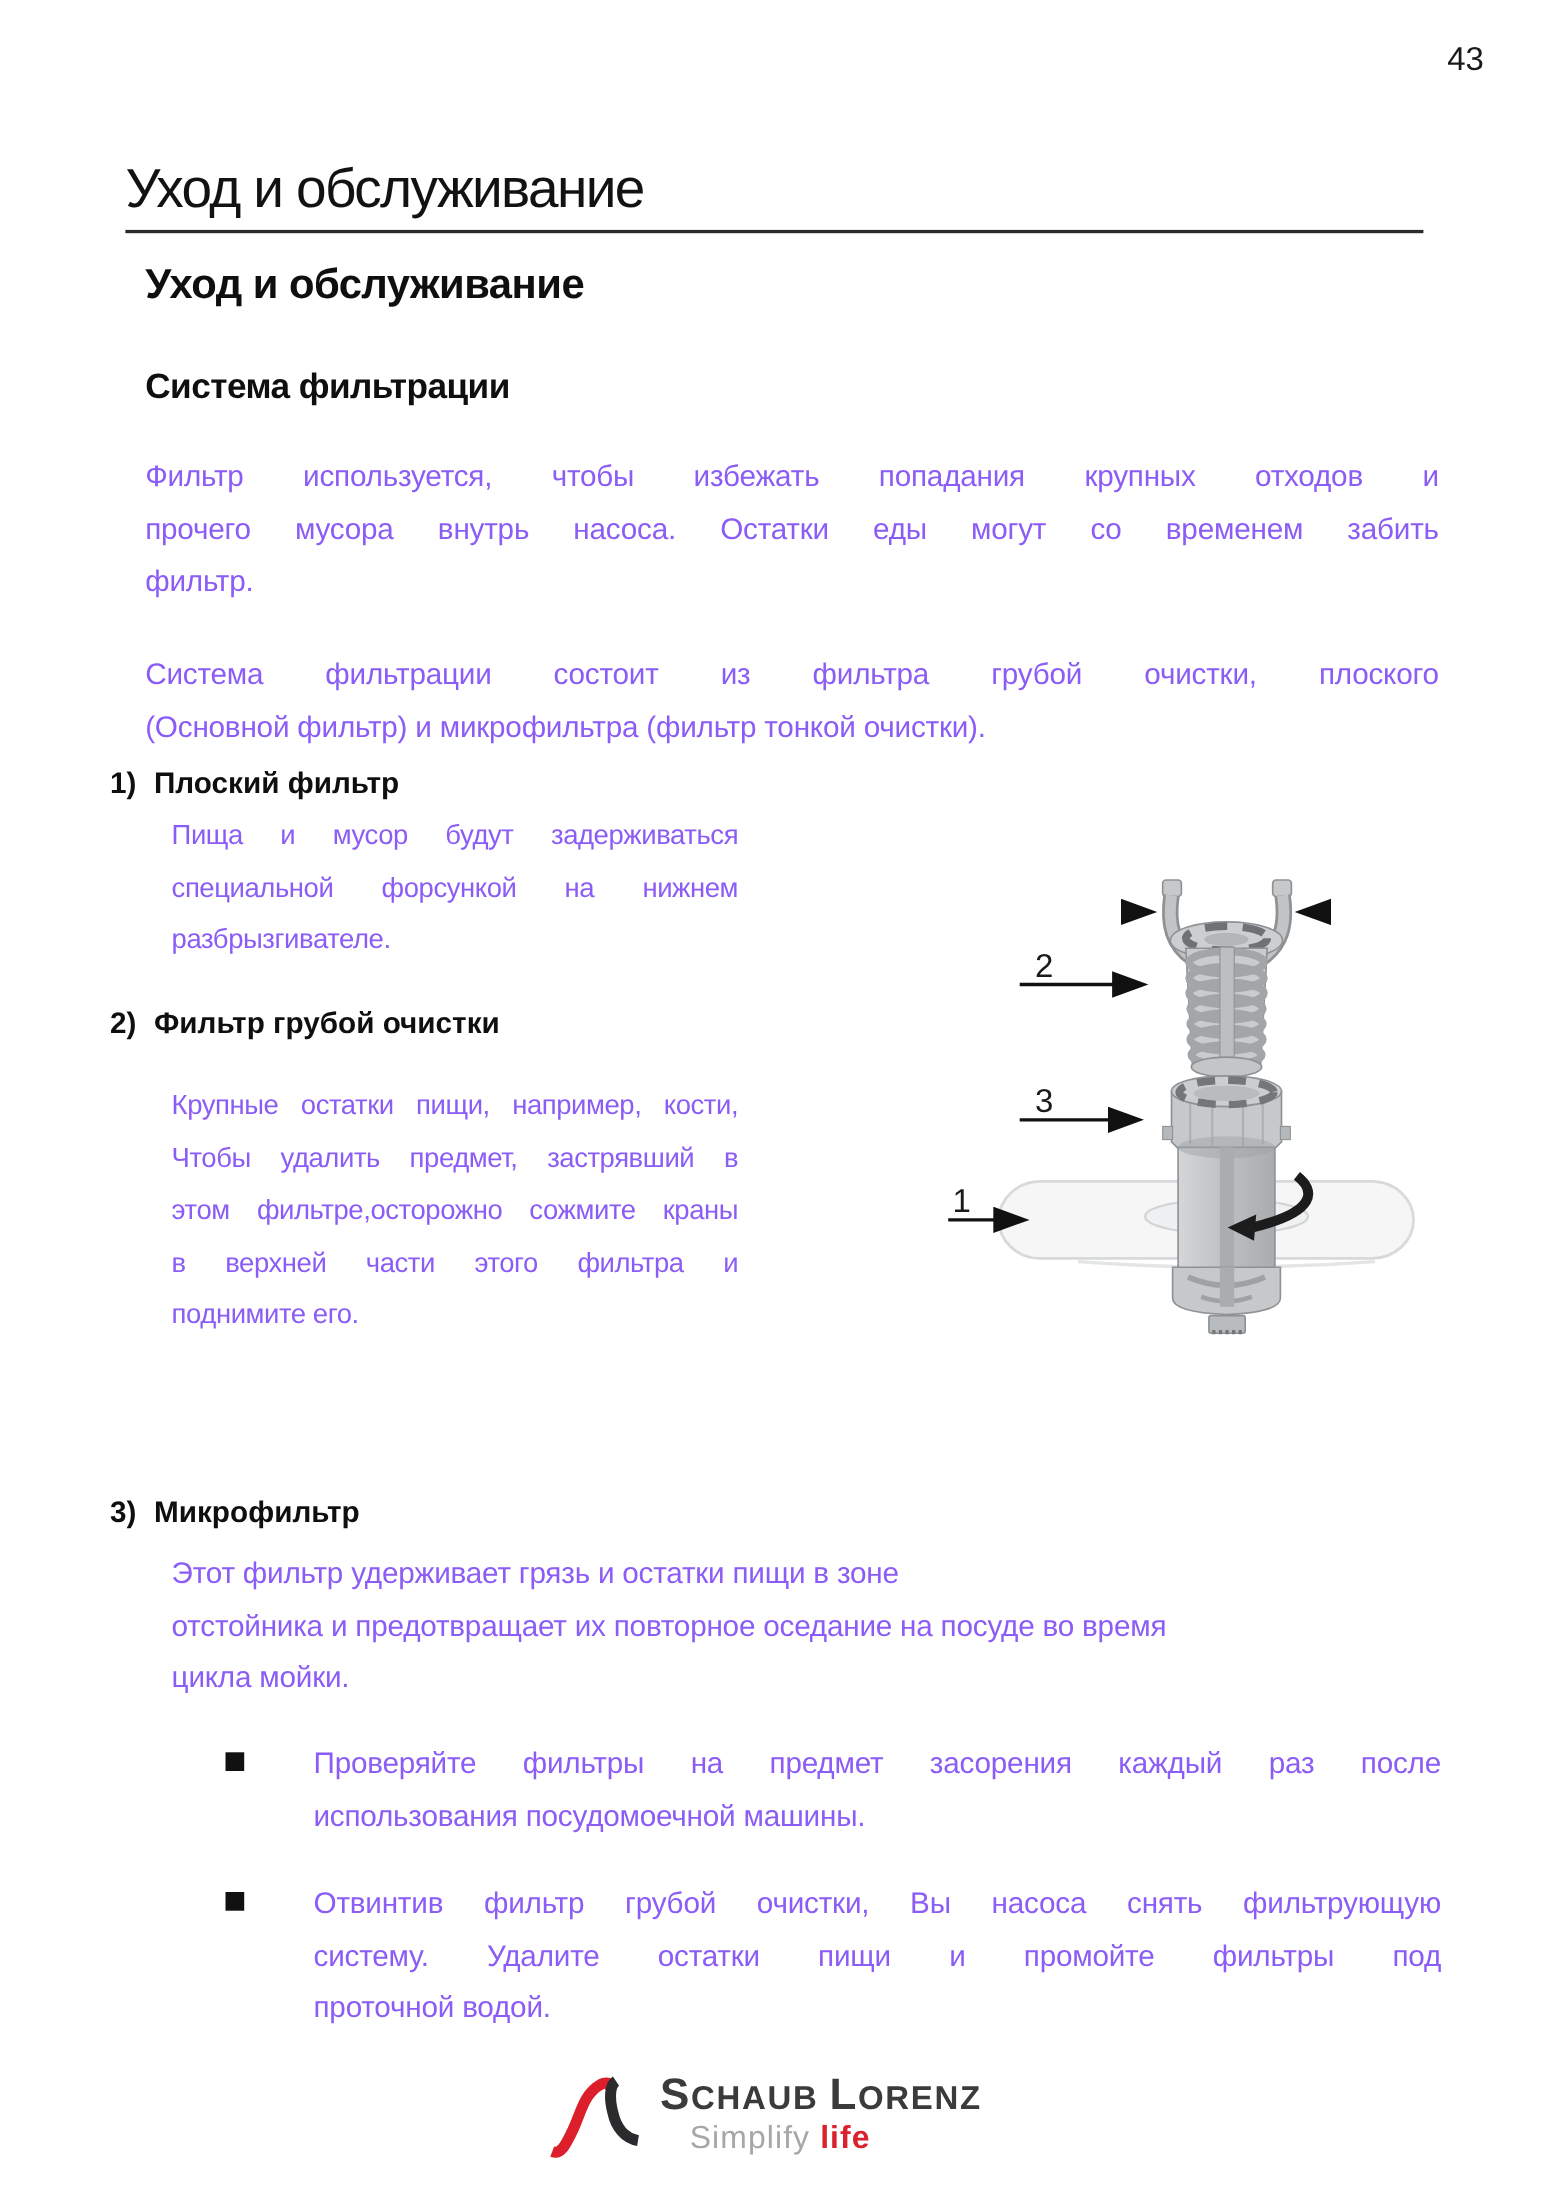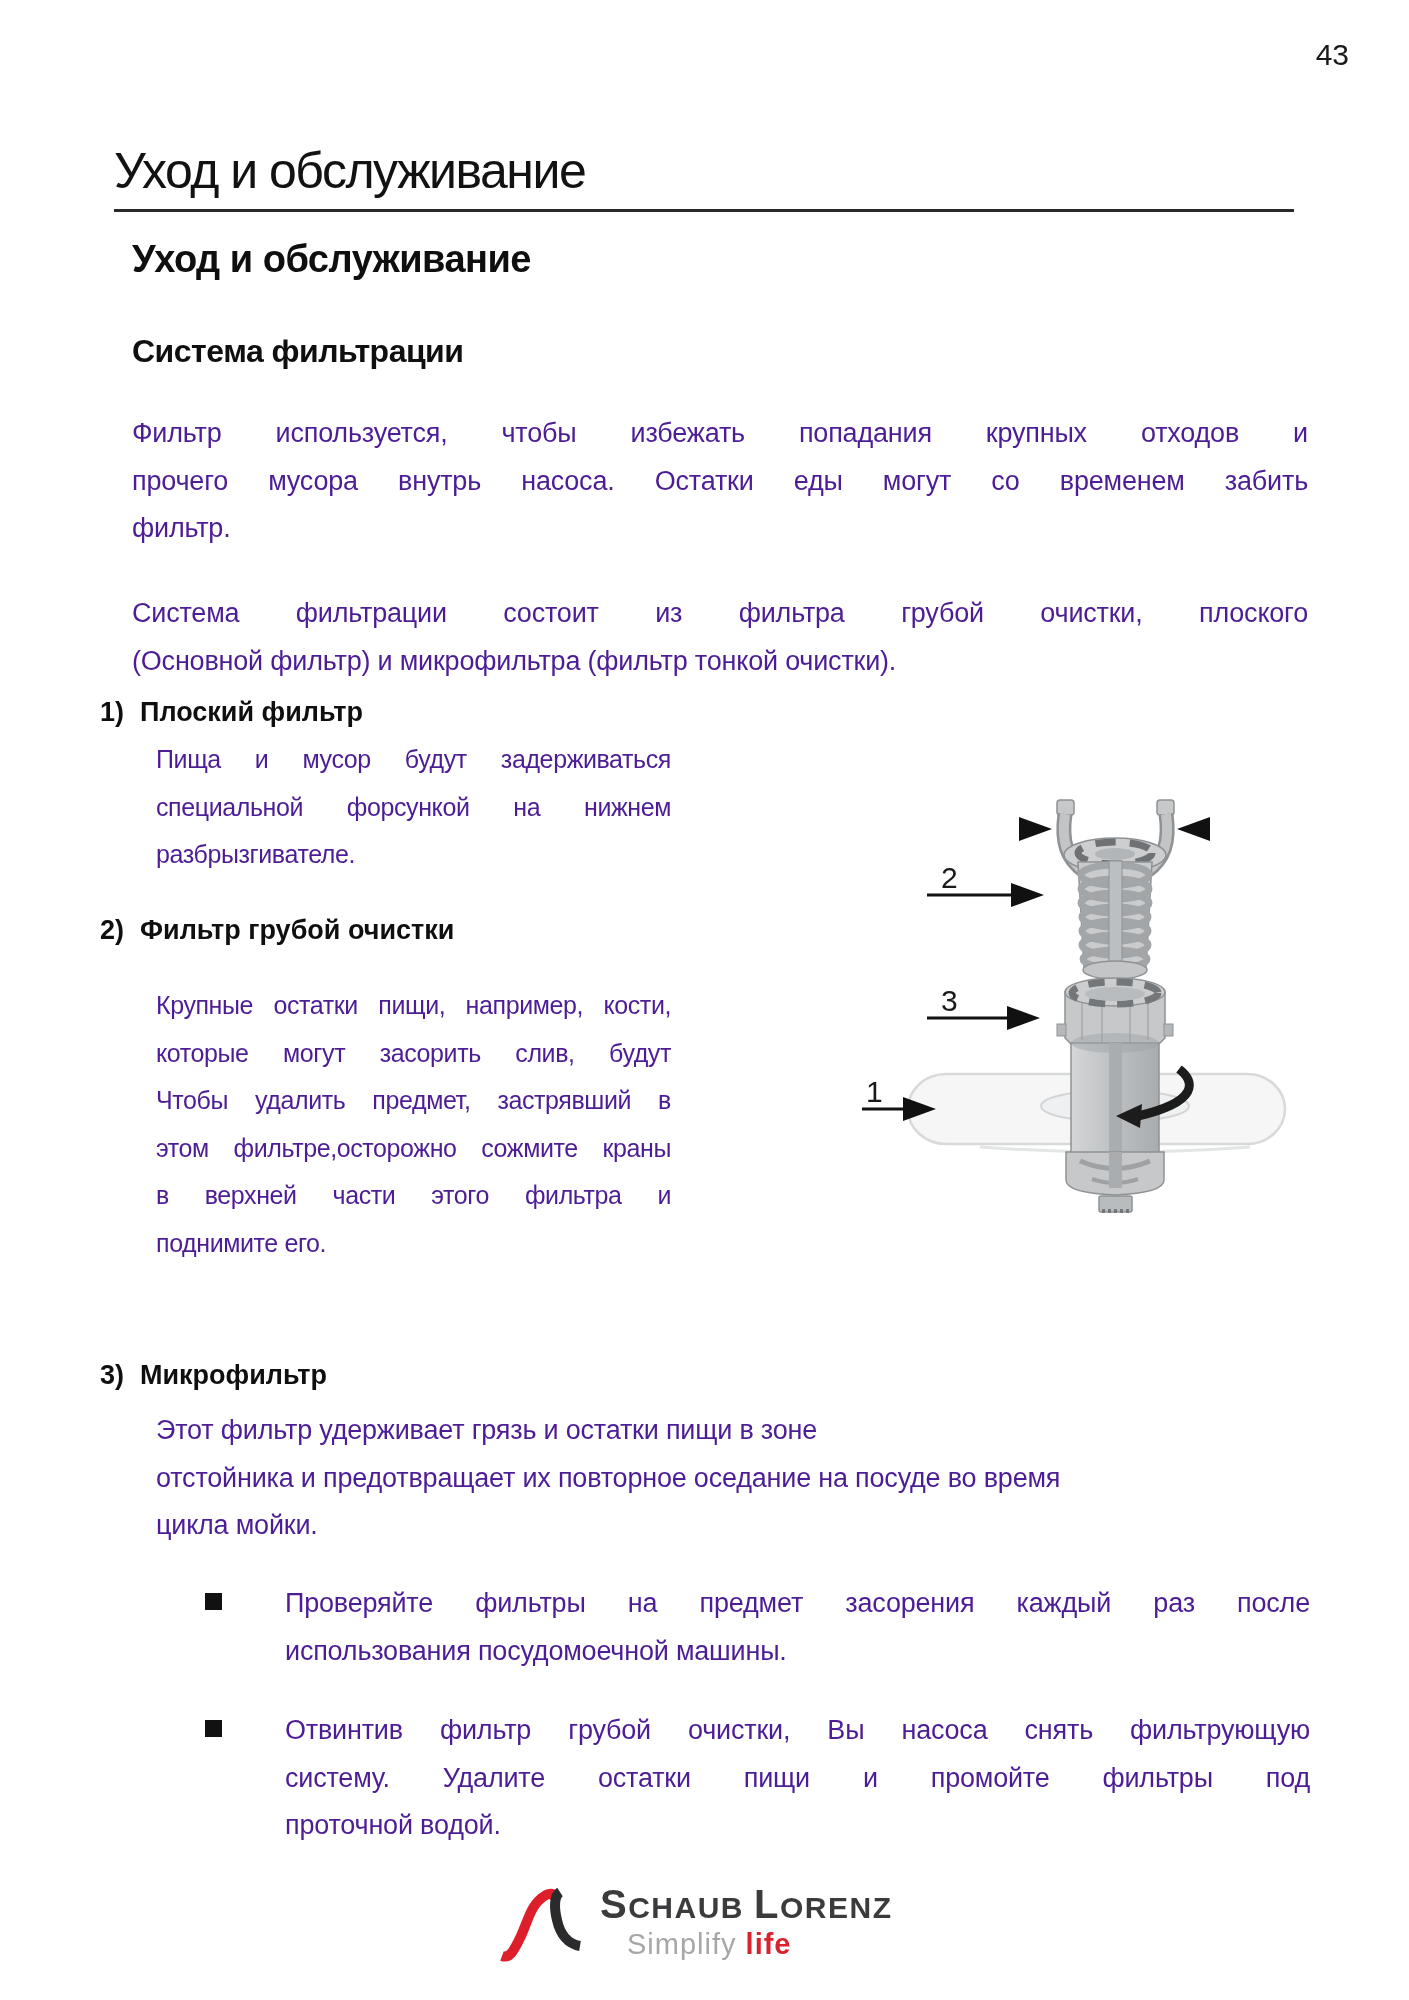--- a/index.html
+++ b/index.html
@@ -8,21 +8,21 @@
     background:#ffffff;color:#1c1c1c;
     font-family:"Liberation Sans","DejaVu Sans",sans-serif;
     overflow:hidden;
   }
   .abs{position:absolute;}
   .page-number{top:38px;right:60px;font-size:30px;color:#1a1a1a;}
   .h1{left:114px;top:142px;font-size:50px;font-weight:400;letter-spacing:-1.5px;color:#121212;white-space:nowrap;}
   .rule{left:114px;top:209px;width:1180px;height:3px;background:#2a2a2a;}
   .h2{left:132px;top:238px;font-size:38px;font-weight:700;letter-spacing:-0.5px;color:#0f0f0f;white-space:nowrap;}
   .h3{left:132px;top:333px;font-size:32px;font-weight:700;letter-spacing:-0.5px;color:#0f0f0f;white-space:nowrap;}
-  .para{font-size:27px;line-height:47.5px;letter-spacing:-0.2px;color:#4c1d95;}
+  .para{font-size:27px;line-height:47.5px;letter-spacing:-0.2px;color:#8b5cf6;}
   .para .j{text-align:justify;text-align-last:justify;}
   .para .l{text-align:left;text-align-last:left;}
   .p1{left:132px;top:410px;width:1176px;}
   .p2{left:132px;top:590px;width:1176px;}
   .item{left:100px;}
   .item-head{font-size:27px;font-weight:700;color:#0f0f0f;white-space:nowrap;}
   .item-head .num{display:inline-block;width:40px;}
   .item-body{margin-left:56px;}
   .narrow{width:515px;font-size:25px;letter-spacing:-0.4px;}
   .wide{width:1168px;}
@@ -83,21 +83,20 @@
       <div class="l">разбрызгивателе.</div>
     </div>
   </div>
 
   <div class="abs item it2">
     <div class="item-head">
       <span class="num">2)</span><span>Фильтр грубой очистки</span>
     </div>
     <div class="item-body para narrow">
       <div class="j">Крупные остатки пищи, например, кости,</div>
-      <div class="j">которые могут засорить слив, будут</div>
       <div class="j">Чтобы удалить предмет, застрявший в</div>
       <div class="j">этом фильтре,осторожно сожмите краны</div>
       <div class="j">в верхней части этого фильтра и</div>
       <div class="l">поднимите его.</div>
     </div>
   </div>
 
   <div class="abs item it3">
     <div class="item-head">
       <span class="num">3)</span><span>Микрофильтр</span>

